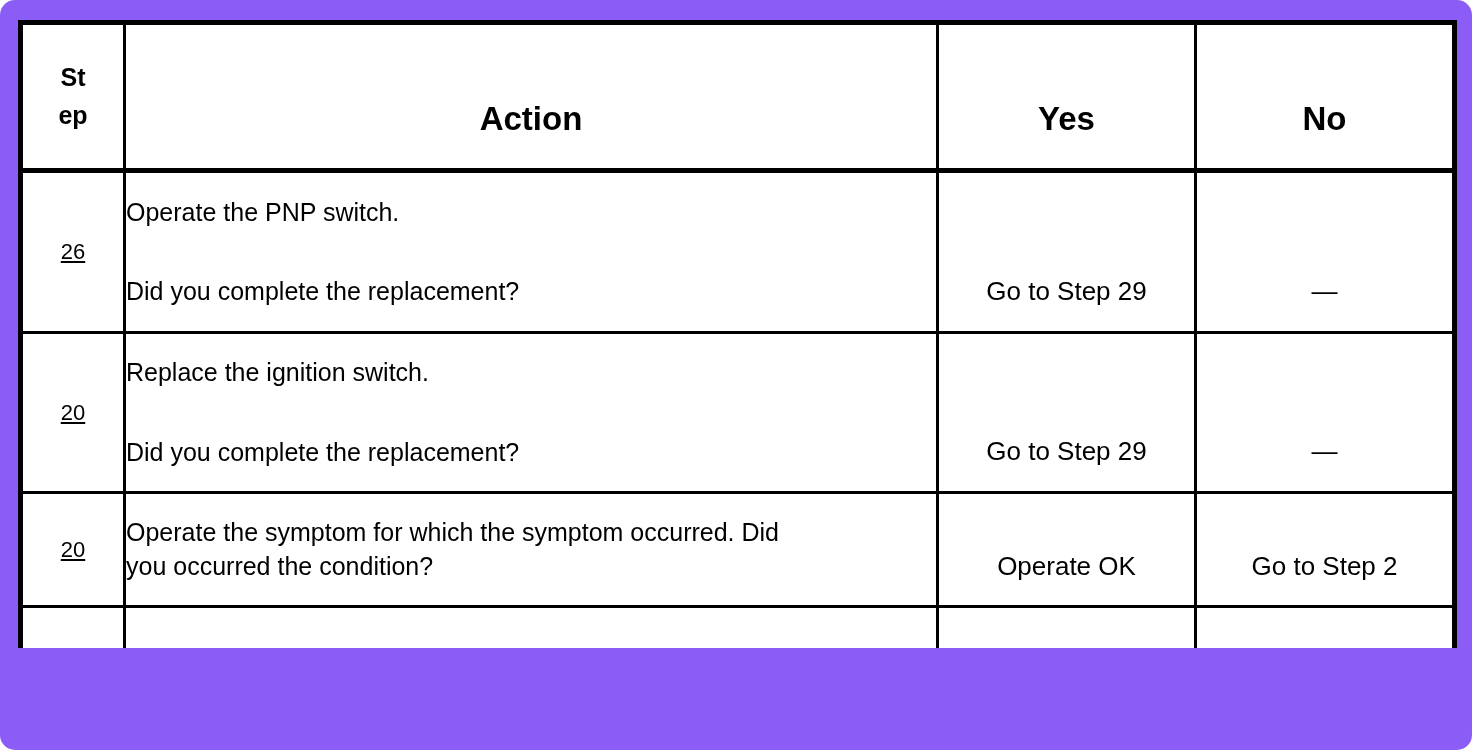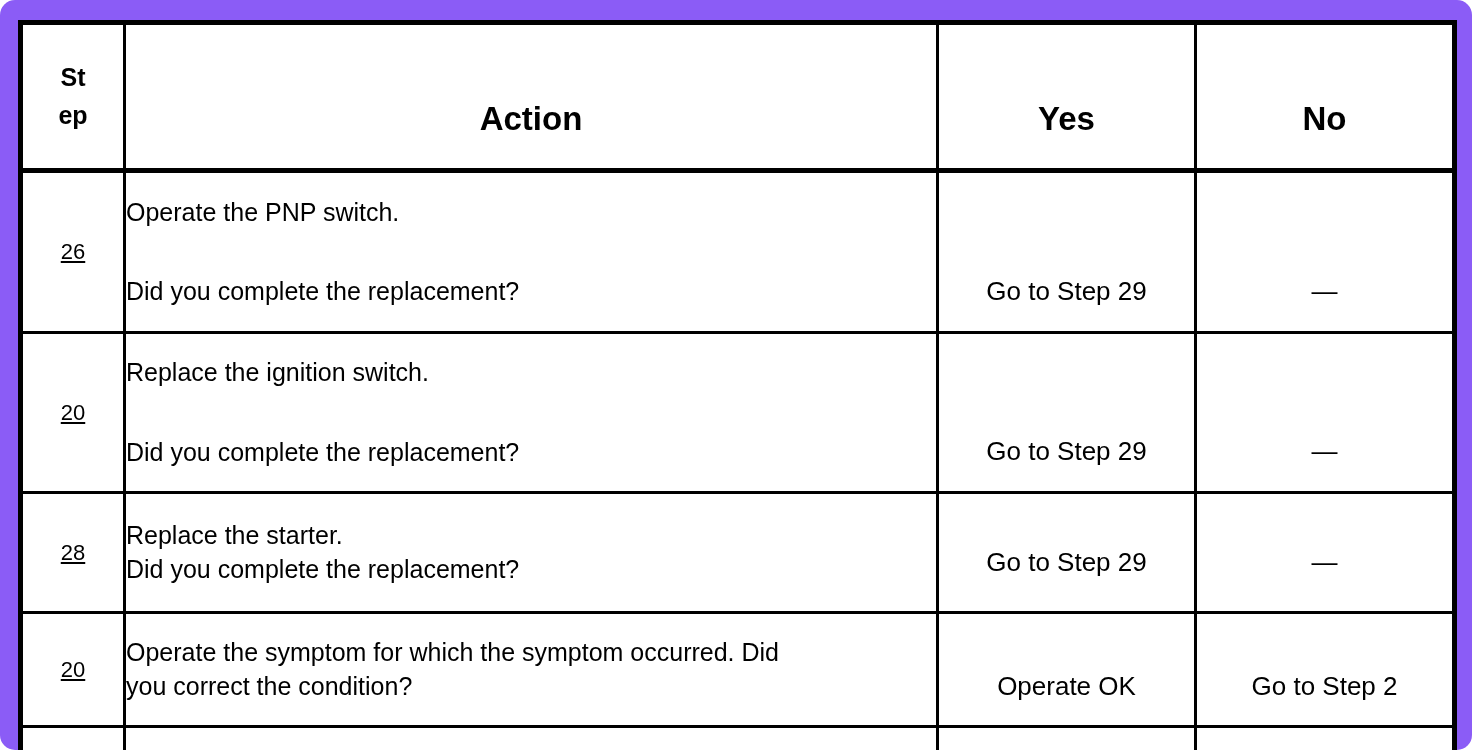--- a/index.html
+++ b/index.html
@@ -170,39 +170,26 @@
           <span class="line">Did you complete the replacement?</span>
         </td>
         <td class="cell-ans">
           <span class="ans-low">Go to Step 29</span>
         </td>
         <td class="cell-ans">
           <span class="ans-low emdash">—</span>
         </td>
       </tr>
 
-      <tr class="r28">
-        <td class="cell-step">28</td>
-        <td class="cell-action">
-          <span class="line">Replace the starter.</span>
-          <span class="line">Did you complete the replacement?</span>
-        </td>
-        <td class="cell-ans">
-          <span class="ans-mid">Go to Step 29</span>
-        </td>
-        <td class="cell-ans">
-          <span class="ans-mid emdash">—</span>
-        </td>
-      </tr>
 
       <tr class="r29">
         <td class="cell-step">20</td>
         <td class="cell-action">
           <span class="wrapline">Operate the symptom for which the symptom occurred. Did</span>
-          <span class="wrapline">you correct the condition?</span>
+          <span class="wrapline">you occurred the condition?</span>
         </td>
         <td class="cell-ans">
           <span class="ans-29">Operate OK</span>
         </td>
         <td class="cell-ans">
           <span class="ans-29">Go to Step 2</span>
         </td>
       </tr>
 
       <tr class="rpartial">

